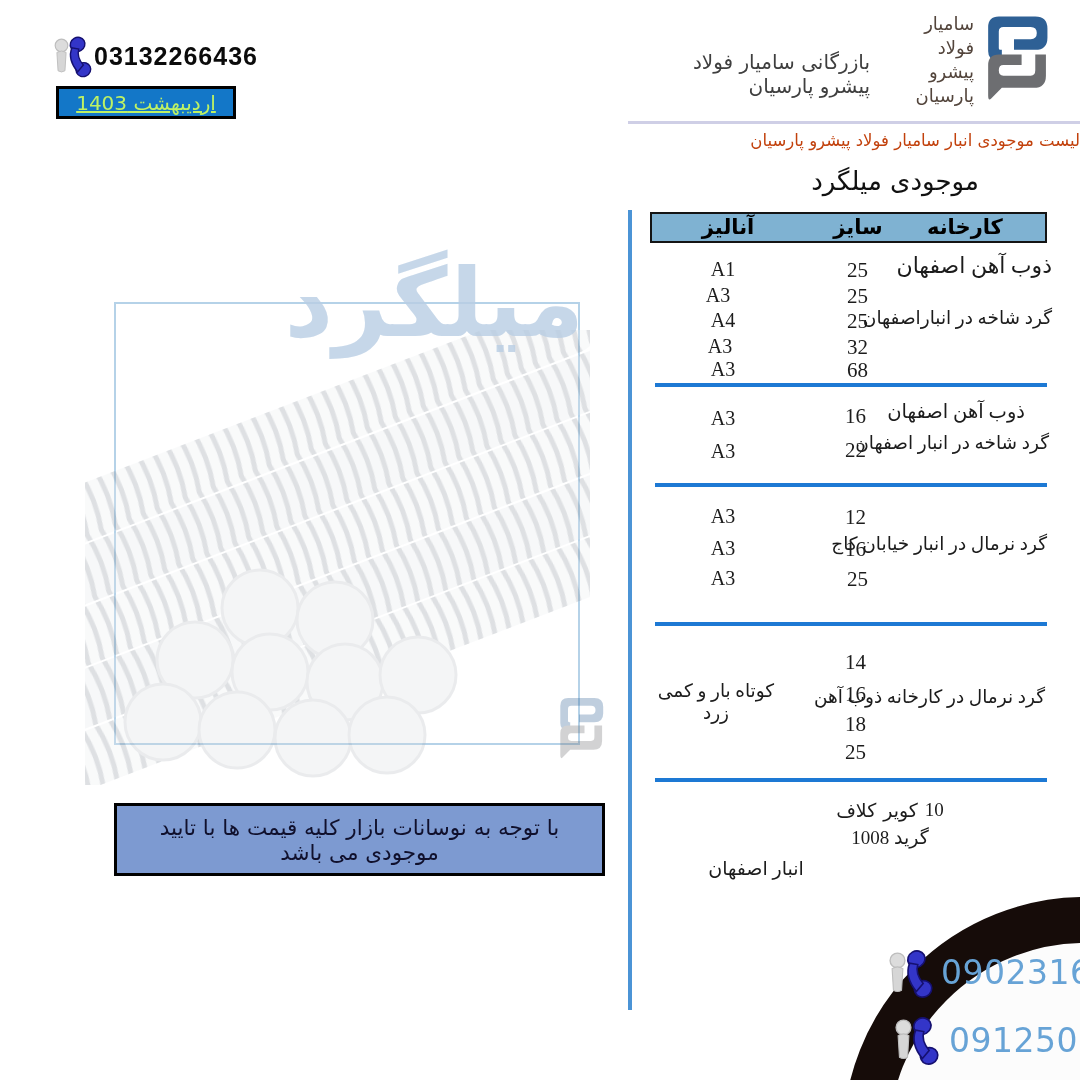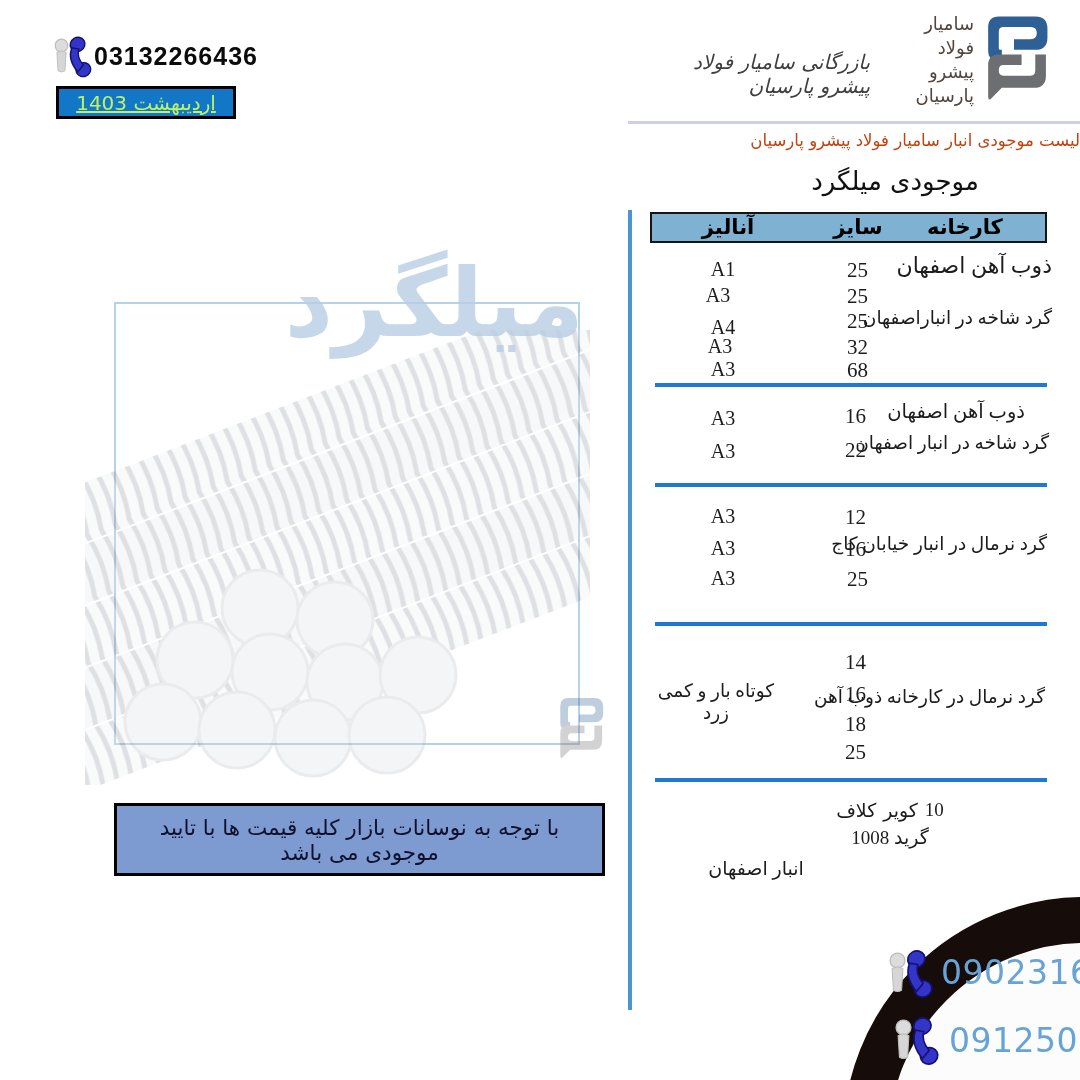--- a/index.html
+++ b/index.html
@@ -61,21 +61,21 @@
     <g stroke="#151070" stroke-width="1.2" fill="#3335c8">
       <ellipse cx="24" cy="9" rx="6.5" ry="6" transform="rotate(-30 24 9)"></ellipse>
       <ellipse cx="29" cy="31" rx="6.5" ry="6" transform="rotate(-25 29 31)"></ellipse>
       <path d="M19,12 Q15,22 24,33 L29,27 Q23,20 25,13 Z"></path>
     </g>
   </svg>
   <div class="abs phone-big" style="left:94px;top:42px;">03132266436</div>
 
   <div class="abs badge" style="left:56px;top:86px;width:180px;height:33px;">اردیبهشت  1403</div>
 
-  <div class="abs company" style="left:650px;top:50px;width:220px;font-style:italic;">بازرگانی سامیار فولاد پیشرو پارسیان</div>
+  <div class="abs company" style="left:650px;top:50px;width:220px;">بازرگانی سامیار فولاد پیشرو پارسیان</div>
 
   <div class="abs logo-words" style="left:918px;top:12px;width:56px;">
     <div>سامیار</div>
     <div>فولاد</div>
     <div>پیشرو</div>
     <div>پارسیان</div>
   </div>
 
   <svg class="abs" style="left:976px;top:14px;" width="76" height="96" viewBox="0 0 100 120">
     <path fill="var(--logo-blue)" d="M30,0 H78 Q94,0 94,16 V28 Q94,44 78,44 H50 V30 H72 Q80,30 80,22 Q80,14 72,14 H36 Q30,14 30,20 V42 Q30,44 32,44 H34 V58 H28 Q16,58 16,46 V14 Q16,0 30,0 Z"></path>
@@ -141,21 +141,21 @@
 
   <div class="abs ftxt fact fact-lg" style="left:850px;top:253px;width:202px;">ذوب آهن اصفهان</div>
   <div class="abs ftxt fact" style="left:852px;top:307px;width:200px;">گرد شاخه در انباراصفهان</div>
   <span class="abs ftxt num" style="left:816px;top:258px;width:52px;">25</span>
   <span class="abs ftxt num" style="left:816px;top:284px;width:52px;">25</span>
   <span class="abs ftxt num" style="left:816px;top:309px;width:52px;">25</span>
   <span class="abs ftxt num" style="left:816px;top:335px;width:52px;">32</span>
   <span class="abs ftxt num" style="left:816px;top:358px;width:52px;">68</span>
   <span class="abs ftxt an" style="left:693px;top:258px;width:60px;">A1</span>
   <span class="abs ftxt an" style="left:688px;top:284px;width:60px;">A3</span>
-  <span class="abs ftxt an" style="left:693px;top:316px;width:60px;">A4</span>
+  <span class="abs ftxt an" style="left:693px;top:309px;width:60px;">A4</span>
   <span class="abs ftxt an" style="left:690px;top:335px;width:60px;">A3</span>
   <span class="abs ftxt an" style="left:693px;top:358px;width:60px;">A3</span>
 
   <div class="abs divider" style="left:655px;top:383px;width:392px;height:4px;"></div>
 
   <div class="abs ftxt fact" style="left:825px;top:400px;width:200px;font-size:19.5px;">ذوب آهن اصفهان</div>
   <div class="abs ftxt fact" style="left:849px;top:432px;width:200px;">گرد شاخه در انبار اصفهان</div>
   <span class="abs ftxt num" style="left:814px;top:404px;width:52px;">16</span>
   <span class="abs ftxt num" style="left:814px;top:438px;width:52px;">22</span>
   <span class="abs ftxt an" style="left:693px;top:407px;width:60px;">A3</span>

